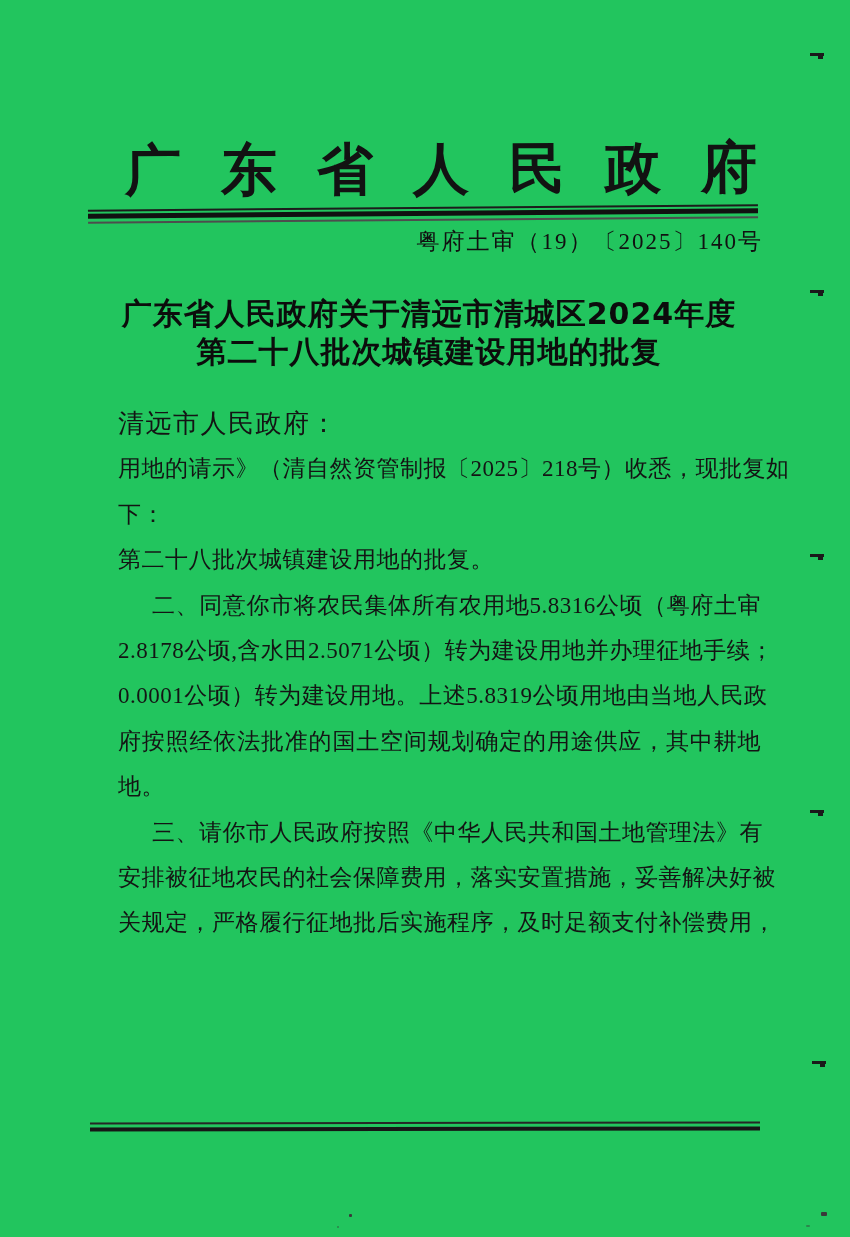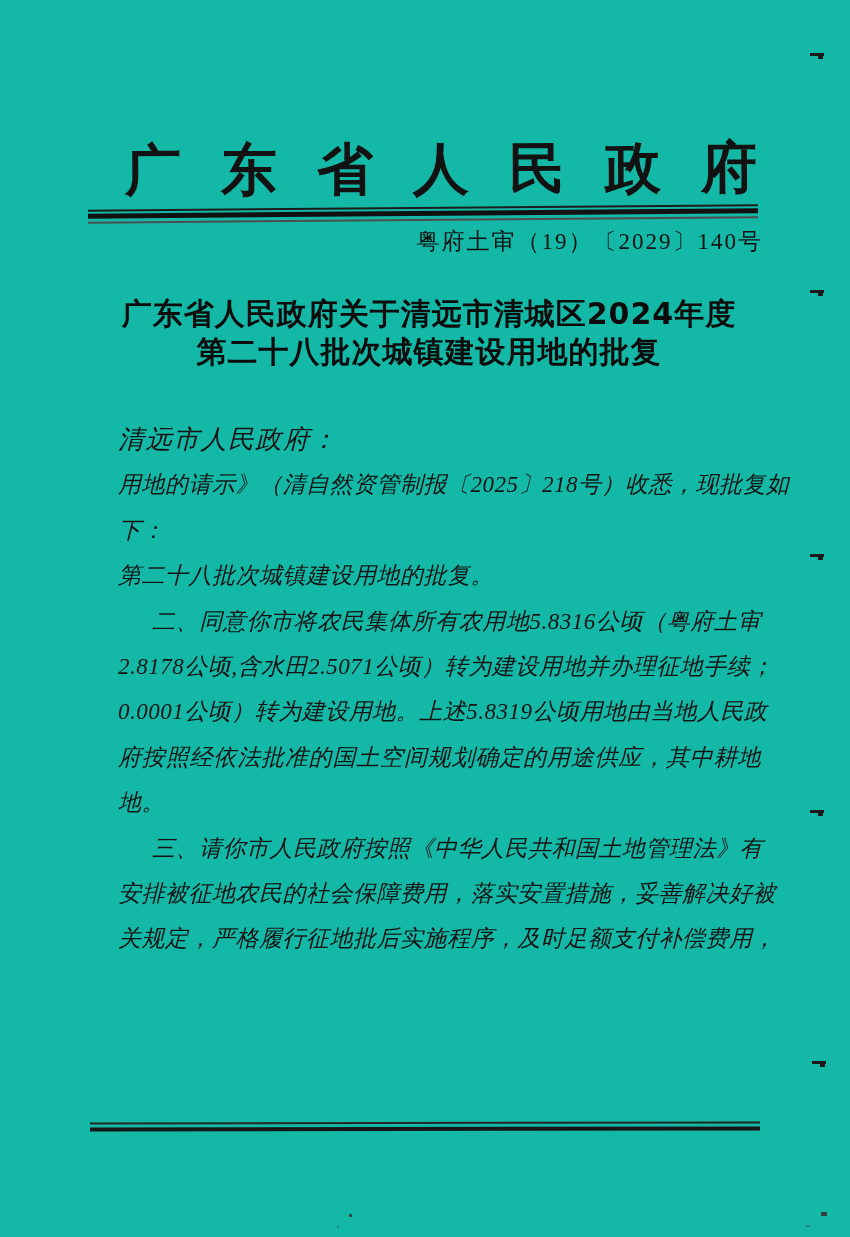--- a/index.html
+++ b/index.html
@@ -5,21 +5,21 @@
   html, body { margin: 0; padding: 0; }
   body {
     background: #e8e8e8;
     font-family: "Liberation Serif", "DejaVu Serif", serif;
   }
   .page {
     position: relative;
     width: 850px;
     height: 1237px;
     margin: 0 auto;
-    background: #14b8a6;
+    background: #22c55e;
     overflow: hidden;
     color: #151515;
   }
 
   
   .letterhead {
     position: absolute;
     left: 125px;
     top: 132px;
     font-size: 56px;
@@ -64,25 +64,24 @@
     font-weight: bold;
     font-size: 30px;
     line-height: 38px;
     color: #0c0c0c;
     letter-spacing: 1px;
   }
 
   .body-text {
     position: absolute;
     left: 118px;
-    top: 417px;
+    top: 401px;
     width: 643px;
     font-size: 23px;
     color: #141414;
-    font-style: italic;
   }
   .line {
     height: 45.4px;
     line-height: 45.4px;
     text-align: justify;
     text-align-last: justify;
     letter-spacing: 0.5px;
     white-space: nowrap;
   }
   .line.indent { text-indent: 34px; }
@@ -129,21 +128,21 @@
 <div class="page">
 
   <div class="letterhead">广东省人民政府</div>
 
   <div class="rule-top">
     <div class="r1"></div>
       <div class="r2"></div>
       <div class="r3"></div>
   </div>
 
-  <div class="doc-number">粤府土审（19）〔2029〕140号</div>
+  <div class="doc-number">粤府土审（19）〔2025〕140号</div>
 
   <div class="doc-title">
     <div>广东省人民政府关于清远市清城区2024年度</div>
     <div>第二十八批次城镇建设用地的批复</div>
   </div>
 
   <div class="body-text">
     <div class="line short salutation">清远市人民政府：</div>
     <div class="line">用地的请示》（清自然资管制报〔2025〕218号）收悉，现批复如</div>
     <div class="line short">下：</div>

